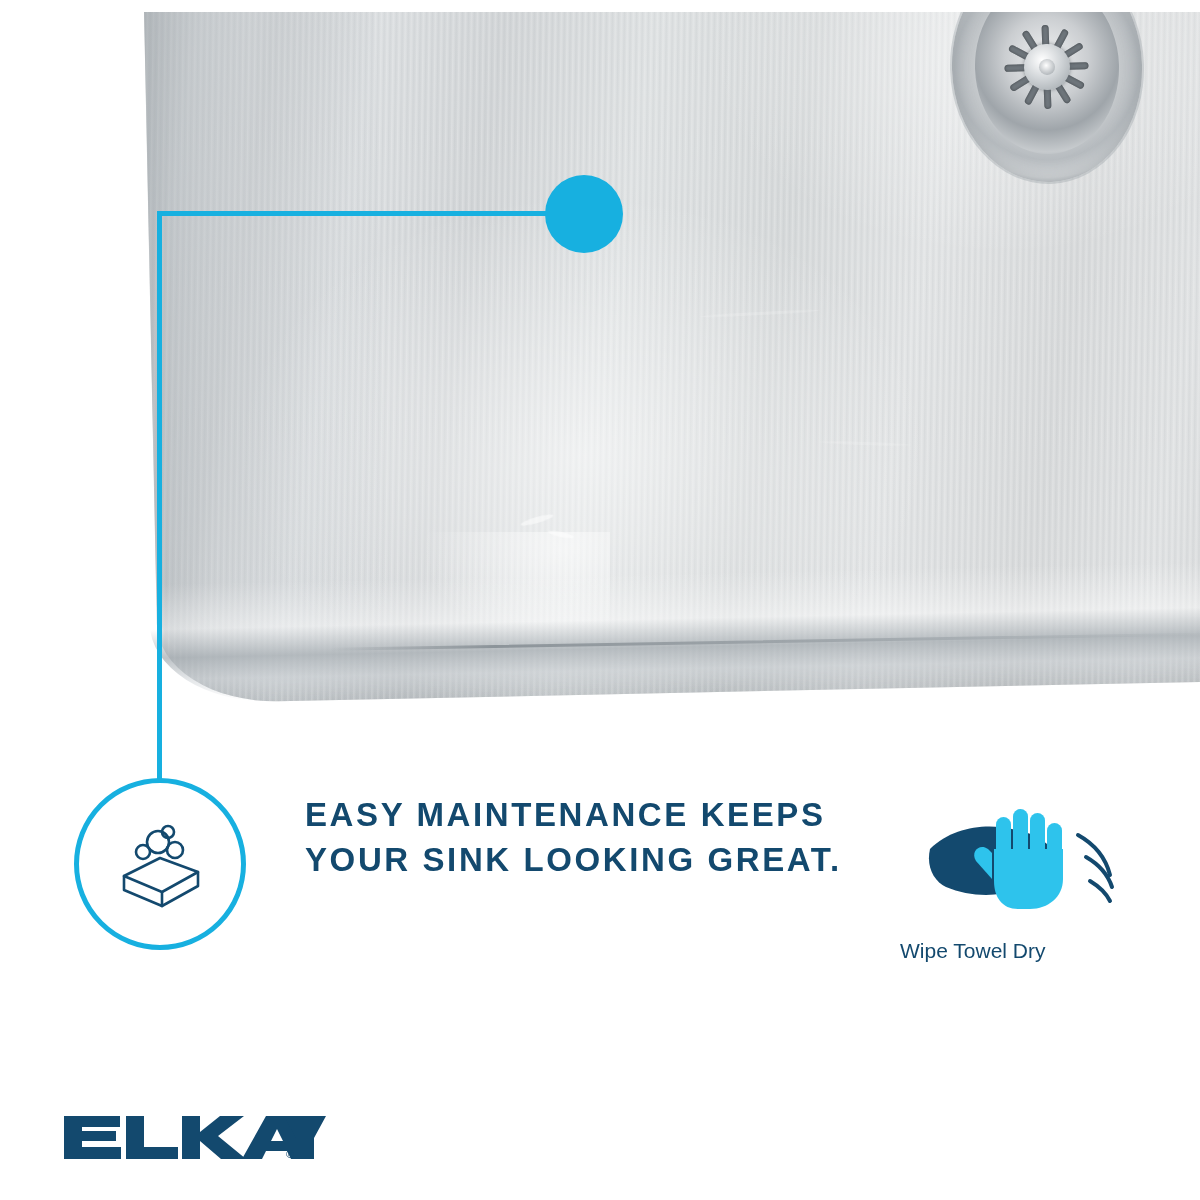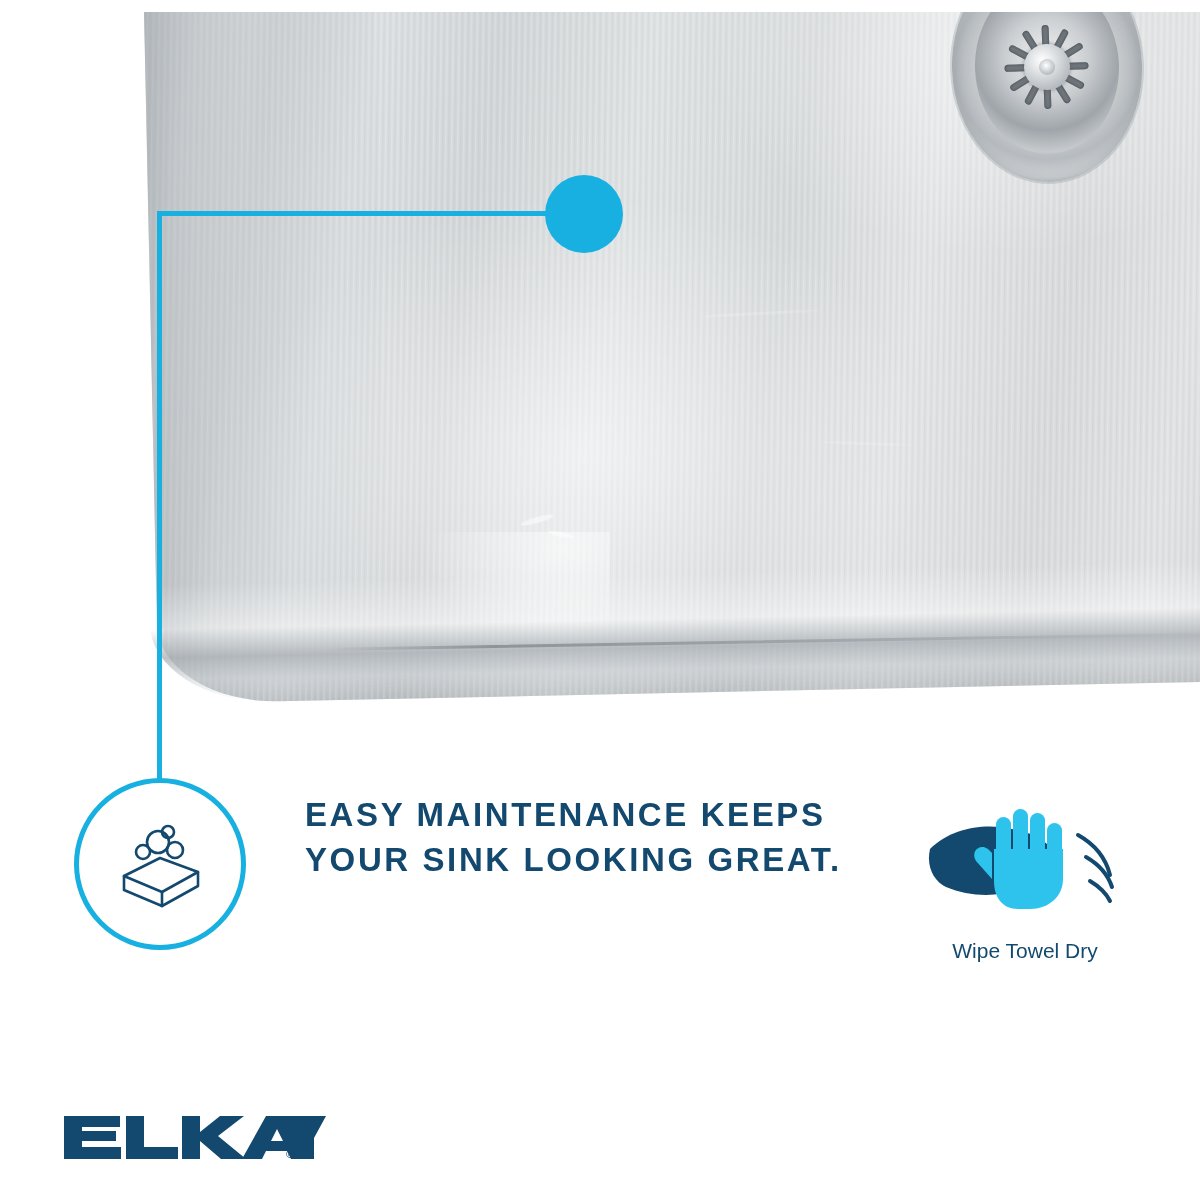--- a/index.html
+++ b/index.html
@@ -264,21 +264,20 @@
     left: 900px;
     top: 775px;
     width: 250px;
     height: 200px;
   }
   .badge-caption {
     position: absolute;
     left: 0;
     top: 152px;
     width: 250px;
-    text-align: center;
     color: #13496e;
     font-family: "Liberation Sans", sans-serif;
     font-size: 21px;
   }
 
   
   .logo {
     position: absolute;
     left: 62px;
     top: 1098px;

